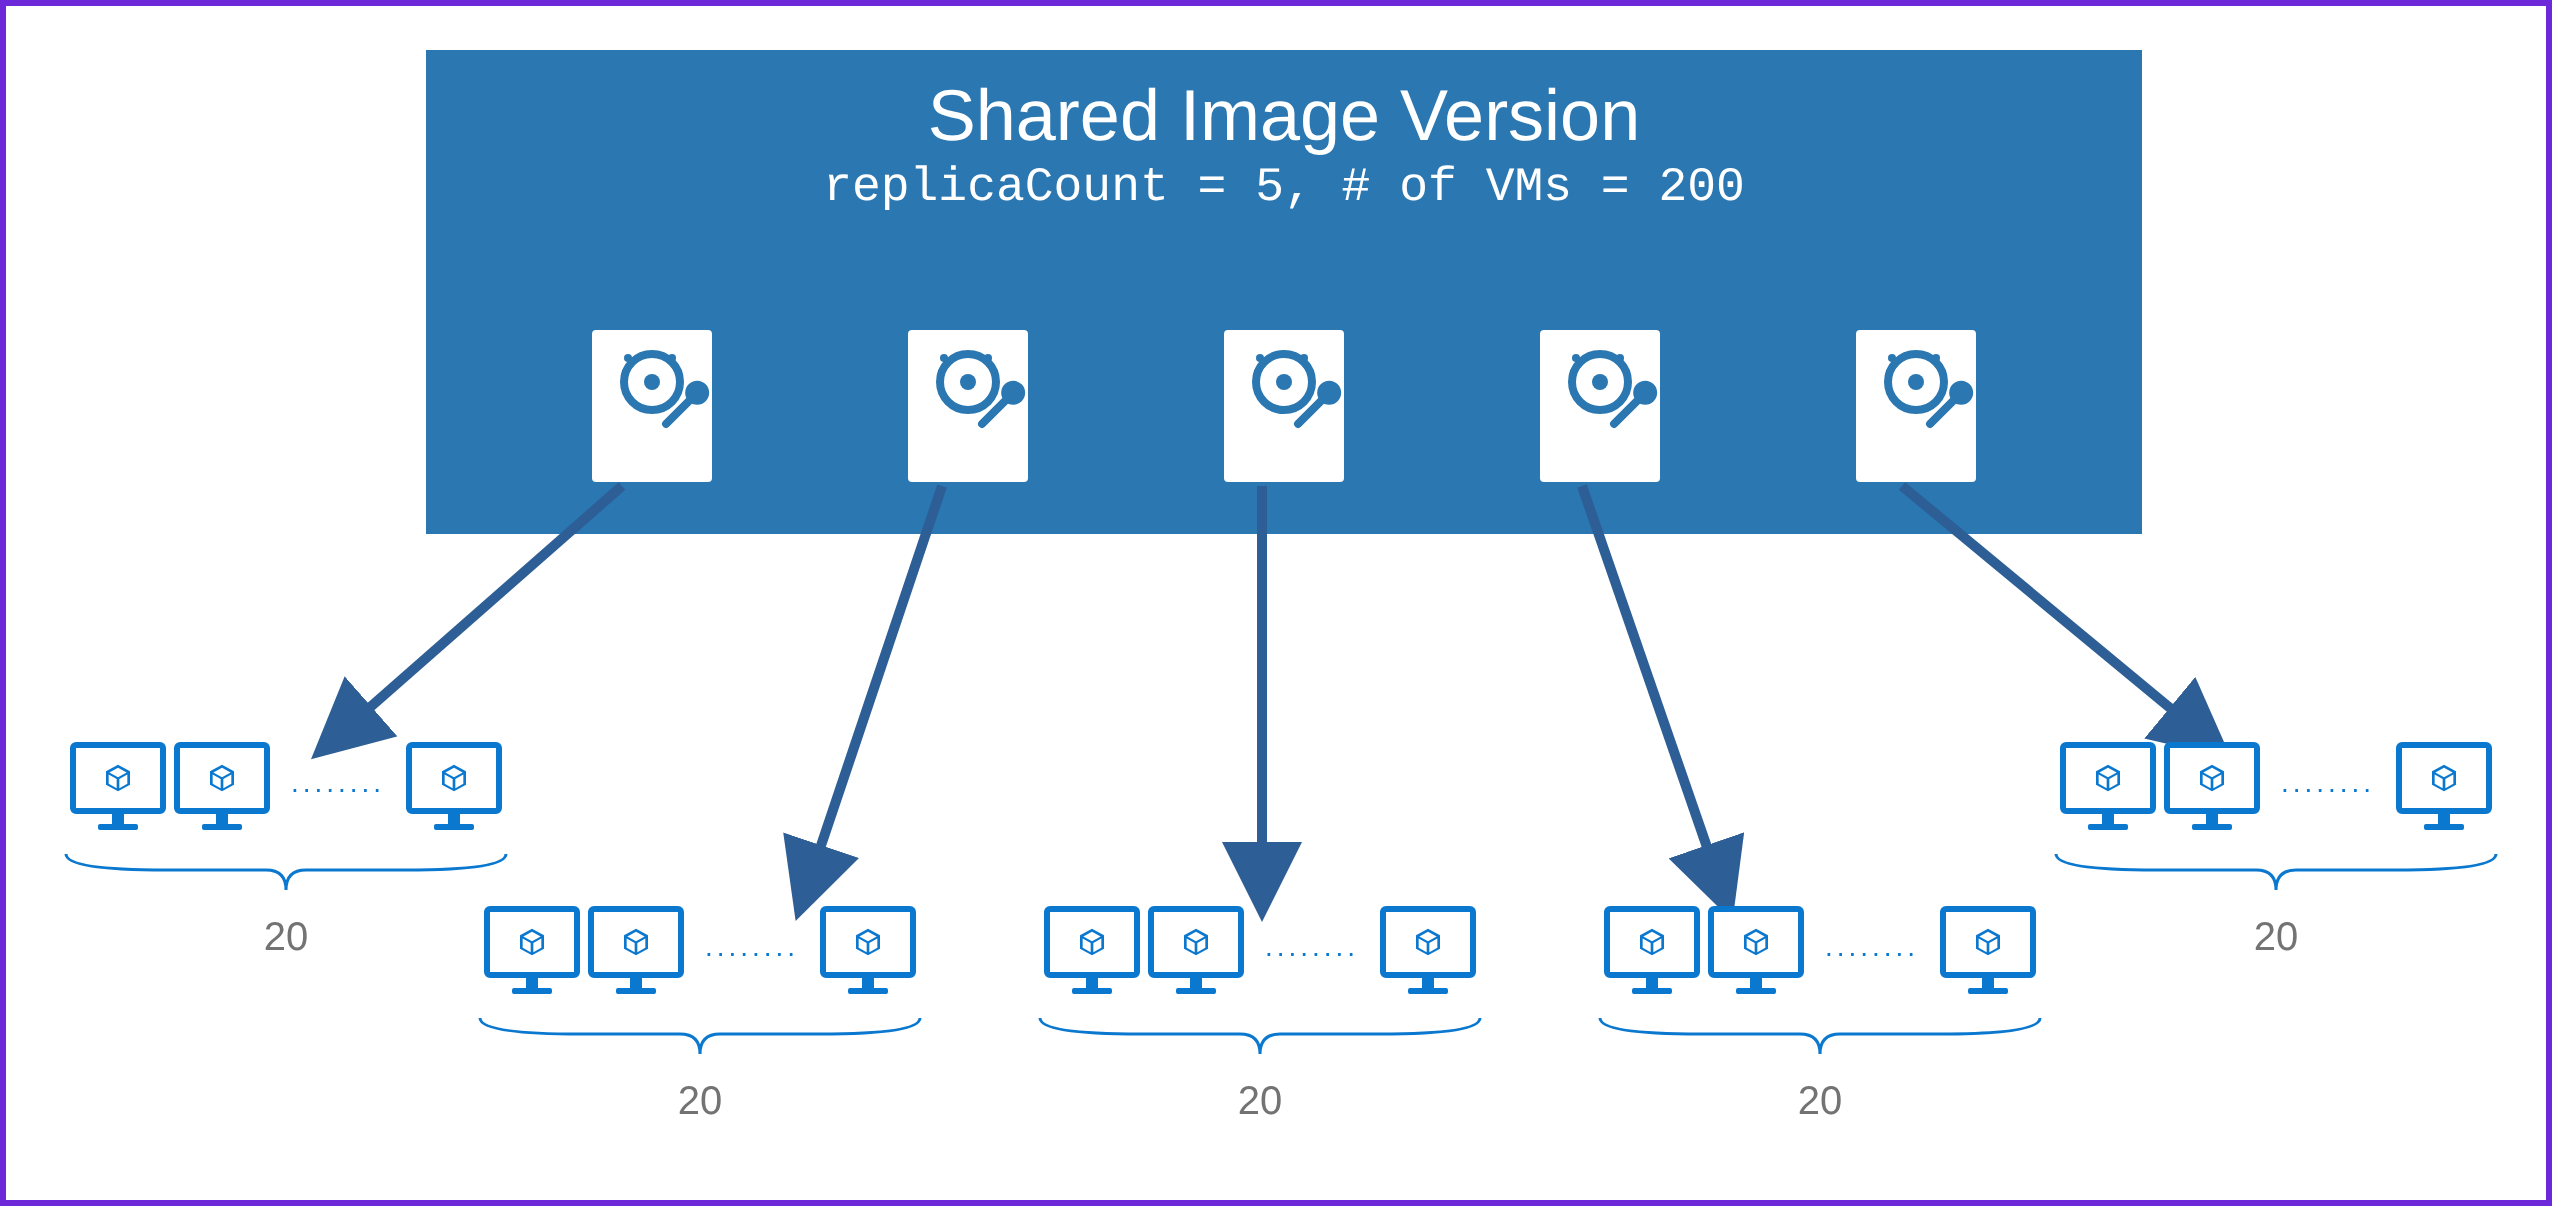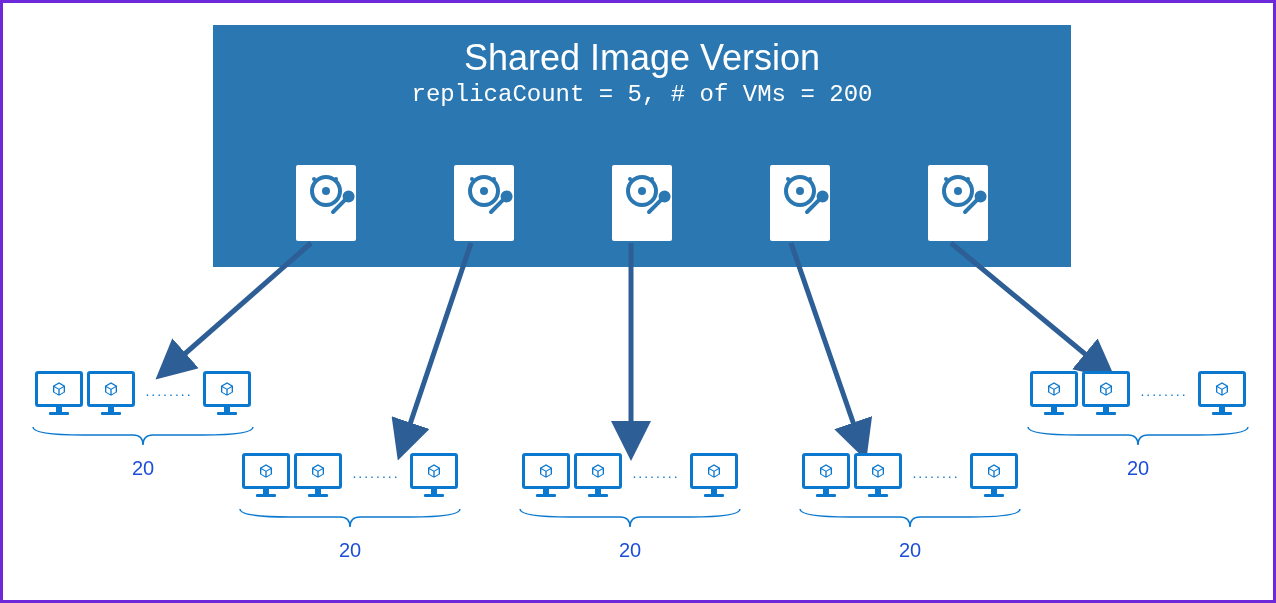--- a/index.html
+++ b/index.html
@@ -156,21 +156,21 @@
     letter-spacing: 2px;
     padding: 0 6px;
     position: relative;
     top: -4px;
   }
   .brace {
     margin-top: 6px;
     height: 24px;
   }
   .count {
-    color: #1d4ed8;
+    color: #737373;
     font-size: 20px;
     margin-top: 4px;
   }
 
   svg.arrows {
     position: absolute;
     left: 0;
     top: 0;
     width: 1276px;
     height: 603px;

